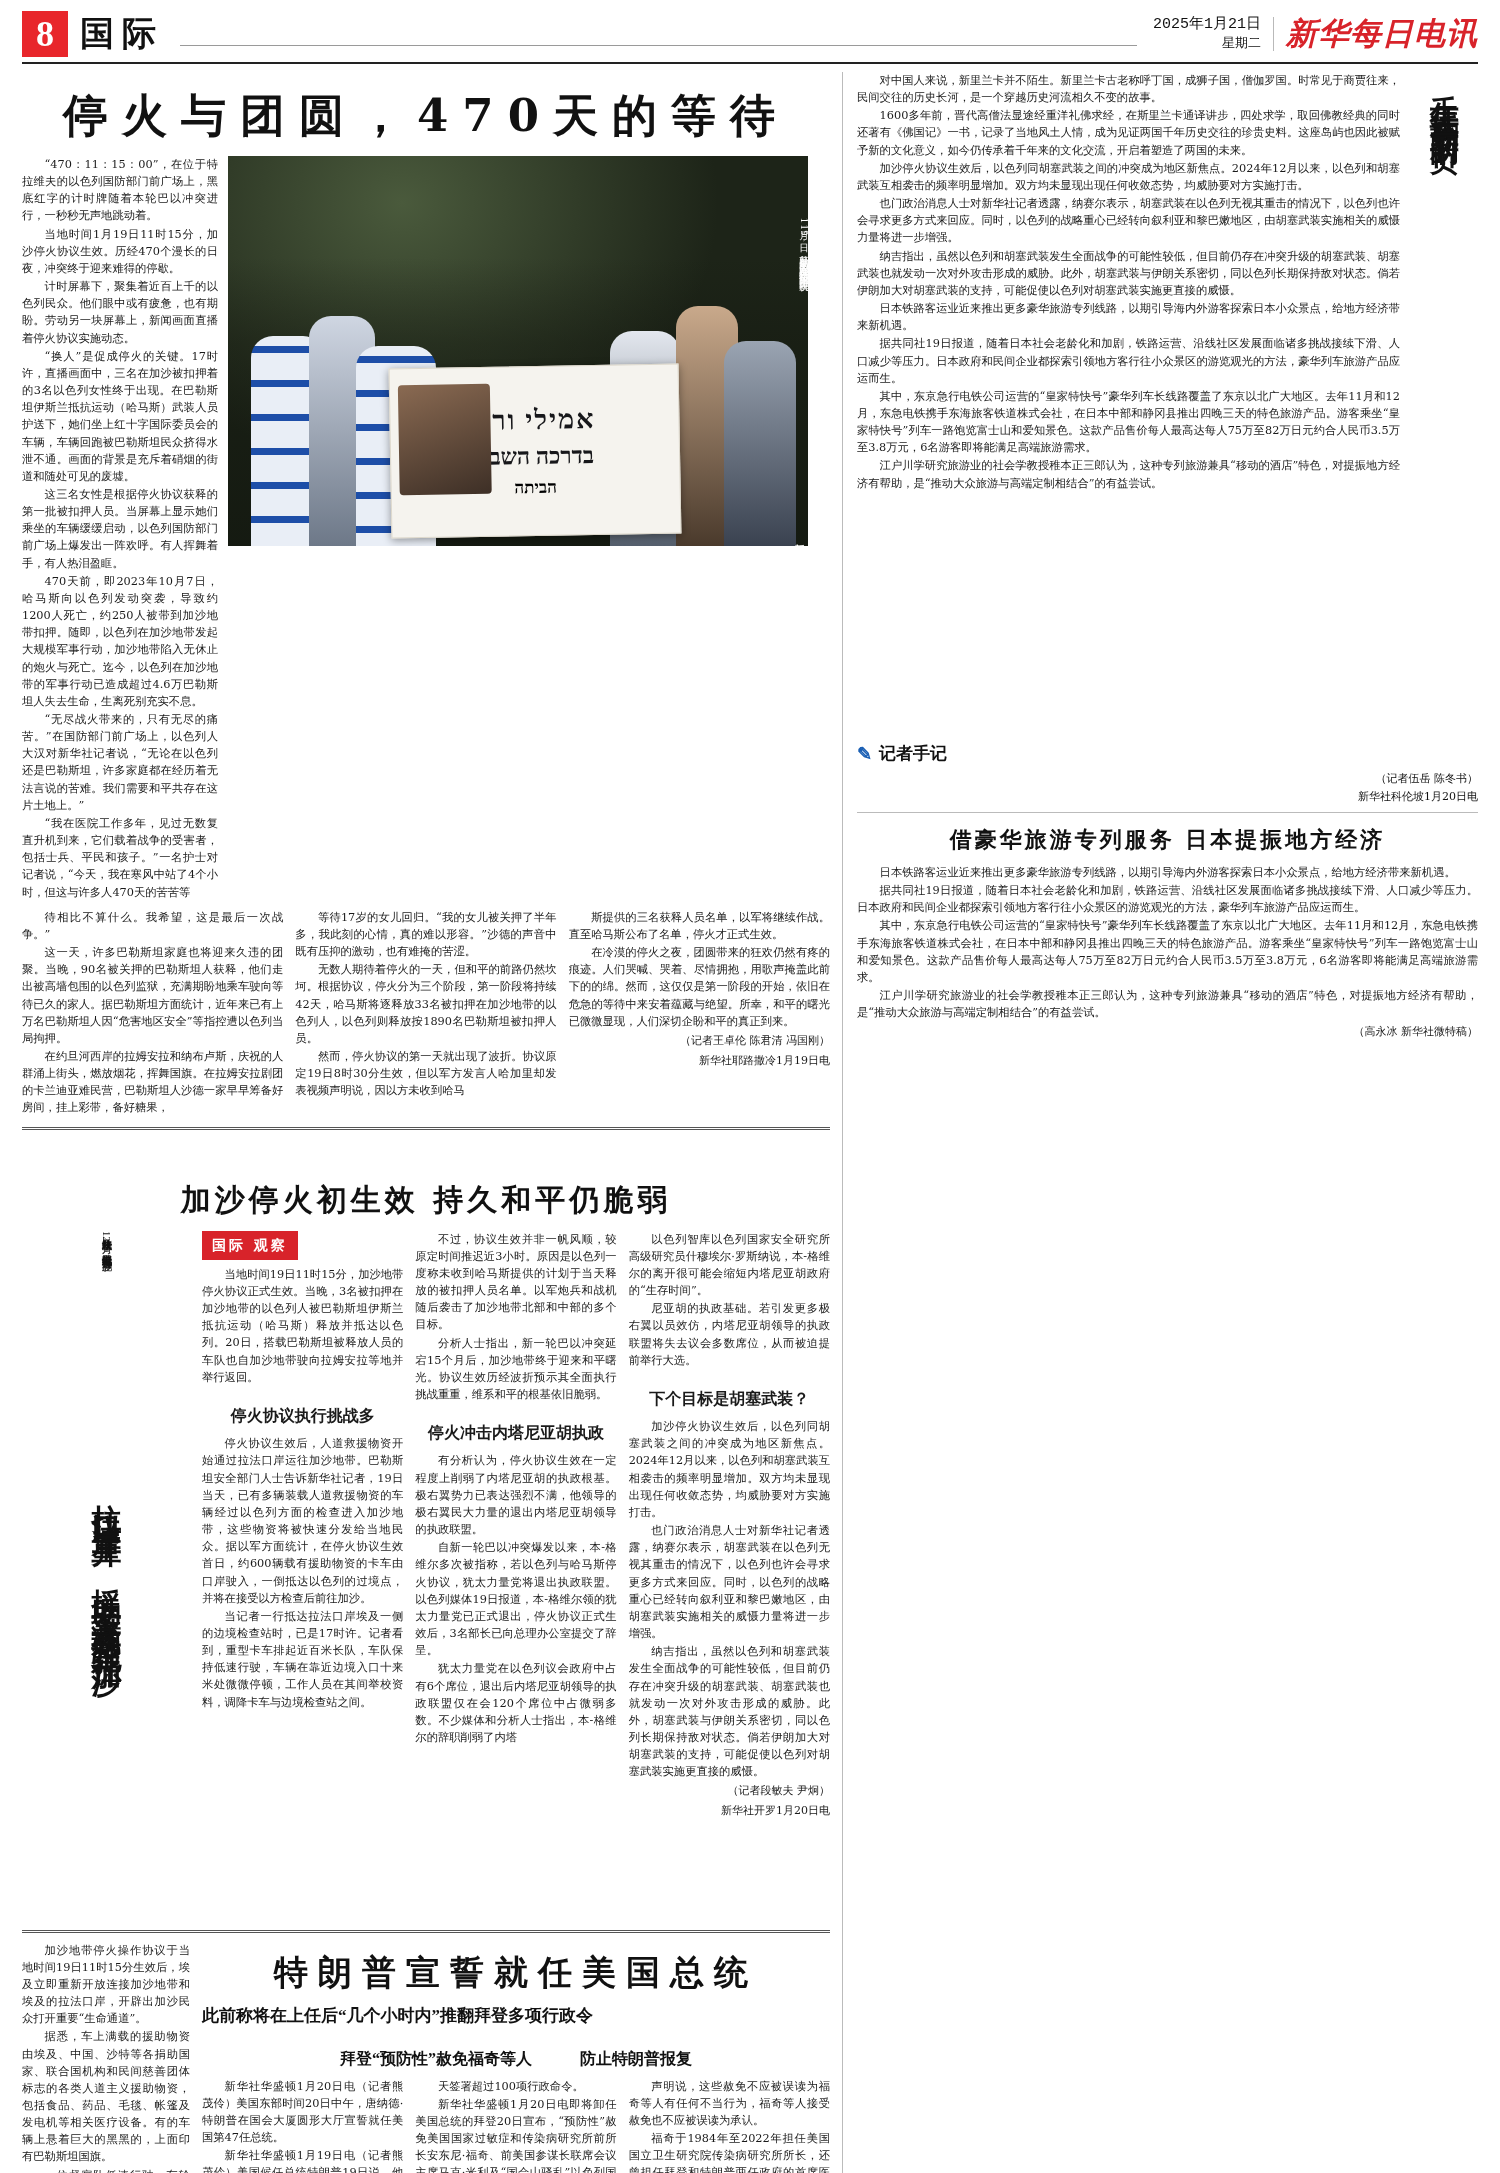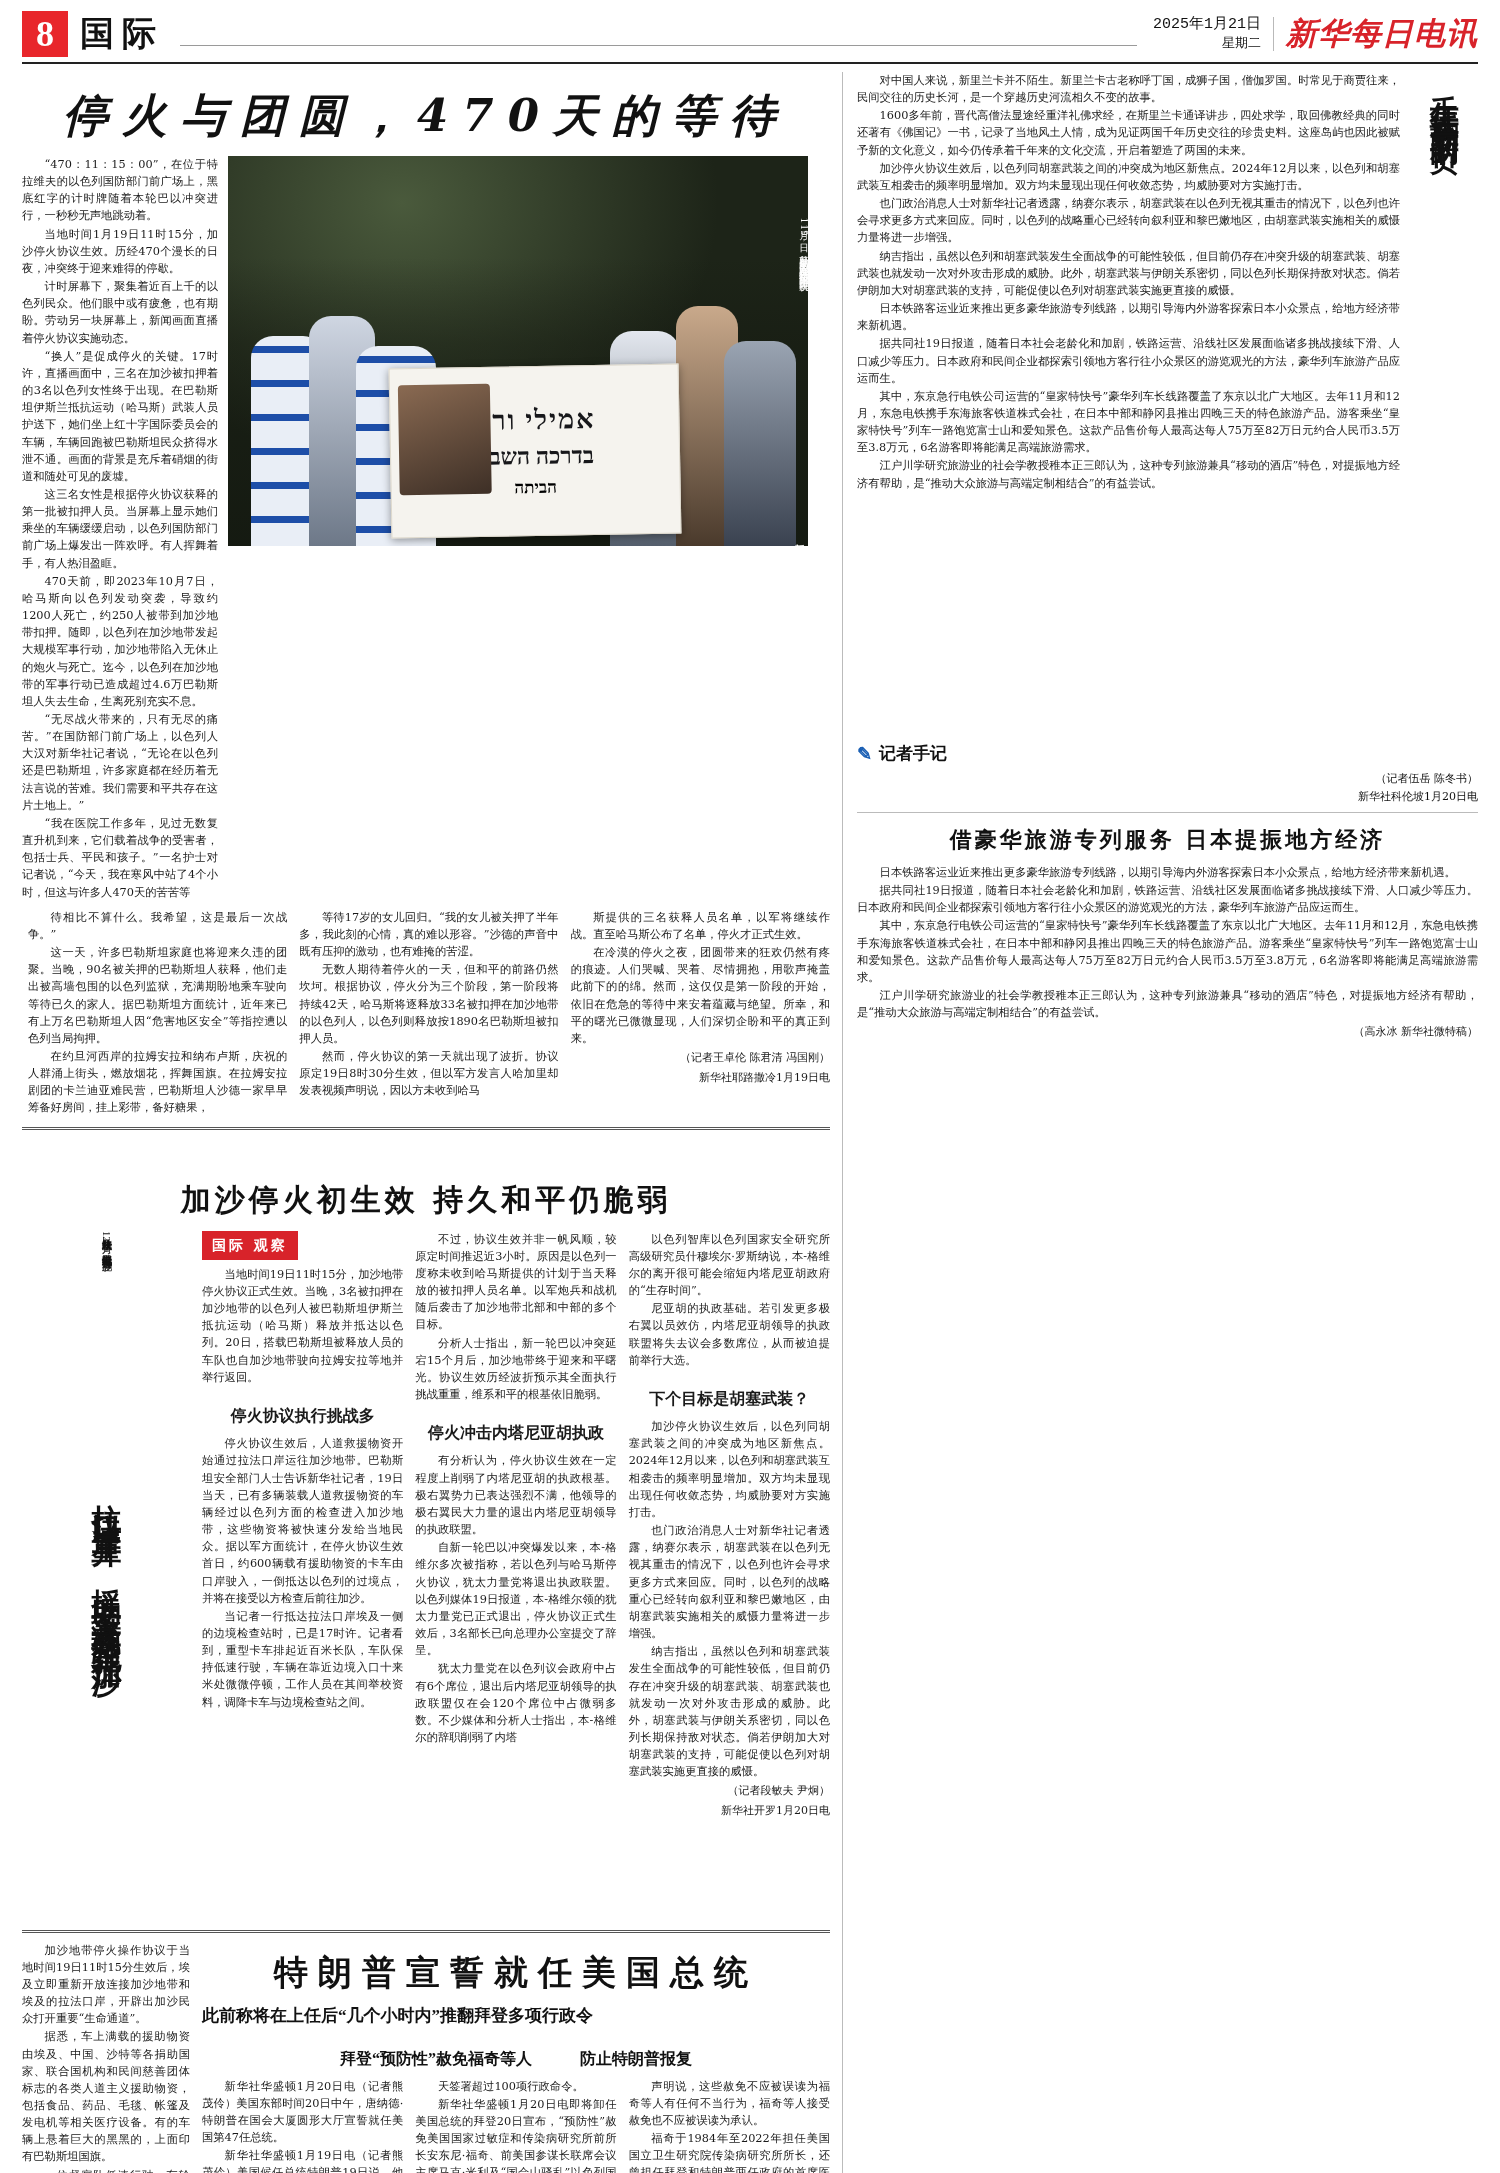--- a/index.html
+++ b/index.html
@@ -41,21 +41,20 @@
   
   .main-grid { display:flex; gap:0; margin-top:8px; }
   .col-left  { width:820px; padding-right:12px; }
   .col-right { width:636px; padding-left:14px; border-left:1px solid #bbb; }
 
   
   .lead-head {
     text-align:center; font-size:45px; font-weight:bold;
     letter-spacing:14px; padding:14px 0 10px 0;
     font-family:"DejaVu Serif",serif;
-    font-style:italic;
   }
 
   
   .bt {
     font-size:11.3px; line-height:1.52; text-align:justify;
     font-family:"DejaVu Serif",serif; color:#1a1a1a;
   }
   .bt p { margin:0 0 1px 0; text-indent:2em; }
 
   
@@ -98,21 +97,21 @@
   .banner .heb { font-size:27px; font-weight:bold; color:#17171a; letter-spacing:2px; direction:rtl;}
   .banner .heb2 { font-size:23px; font-weight:bold; color:#17171a; direction:rtl;}
   .banner .heb3 { font-size:17px; font-weight:bold; color:#000000; direction:rtl;}
   .portrait {
     position:absolute; left:8px; top:16px; width:92px; height:110px;
     background:linear-gradient(160deg,#8a6a52,#3d2f26);
     border-radius:4px;
   }
 
   
-  .lead-cont { display:flex; gap:12px; margin-top:7px;margin-left:6px; }
+  .lead-cont { display:flex; gap:12px; margin-top:7px; }
   .lead-cont > div { flex:1; }
 
   
   .hr-thin { height:1px; background:#bbb; margin:8px 0; }
   .hr-dbl { border-top:1px solid #555; border-bottom:1px solid #555; height:3px; margin:9px 0; }
 
   
   .mid-head {
     text-align:center; font-size:30px; font-weight:bold; letter-spacing:4px;
     padding:6px 0 10px 0; font-family:"DejaVu Serif",serif;margin-top:44px;

